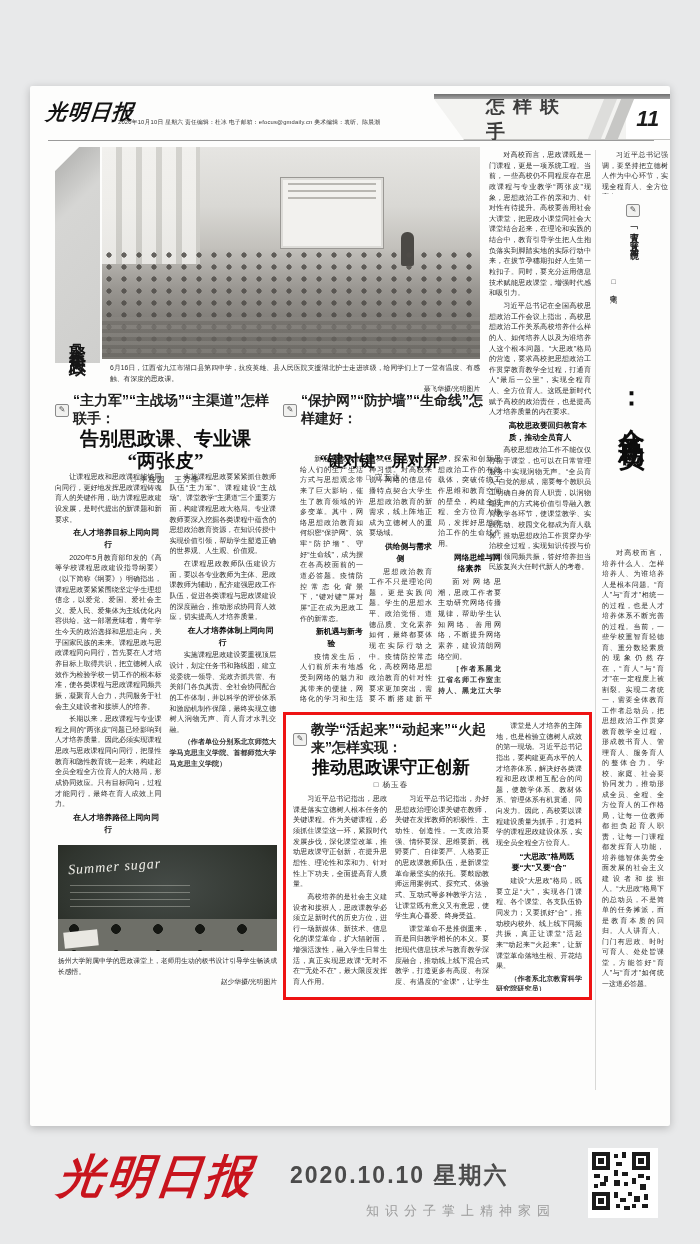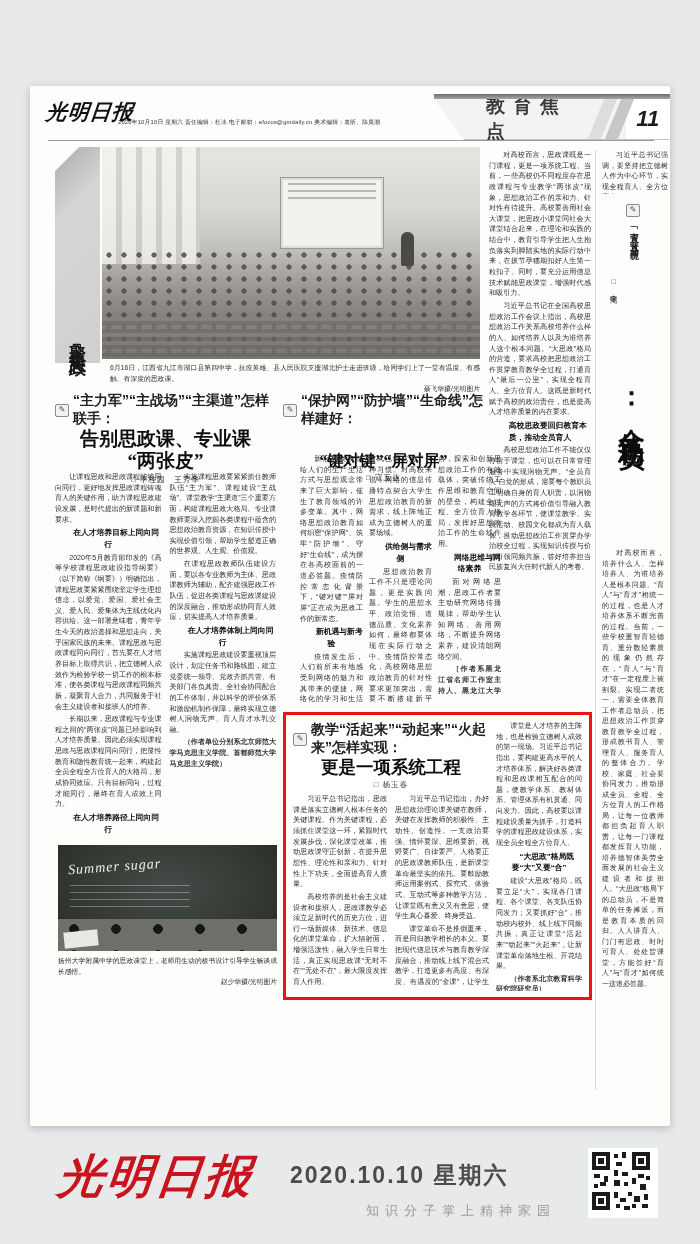--- a/index.html
+++ b/index.html
@@ -114,21 +114,21 @@
 <div>
 
   <div class="page">
 
     <div class="mast-logo">光明日报</div>
     <div class="dateline">2020年10月10日  星期六    责任编辑：杜冰    电子邮箱：efocus@gmdaily.cn    美术编辑：袁昕、陈晨潮</div>
     <div class="mast-rule"></div>
     <div class="banner">
       <div class="topbar"></div>
       <div class="bbody">
-        <span class="sec">教育焦点</span>
+        <span class="sec">怎样联手</span>
         <span class="stripe s1"></span>
         <span class="stripe s2"></span>
         <span class="pagenum">11</span>
       </div>
     </div>
 
     <div class="focus-strip">
       <span>聚焦『大思政』</span>
     </div>
     <div class="photo-main">
@@ -205,21 +205,21 @@
       <span>扬州大学附属中学的思政课堂上，老师用生动的板书设计引导学生畅谈成长感悟。</span>
       <span class="cr">赵少华摄/光明图片</span>
     </div>
 
     <div class="redbox">
       <div class="rb-left">
         <div class="kicker-row" style="justify-content:flex-start;">
           <span class="pen-icon">✎</span>
           <span class="kicker">教学“活起来”“动起来”“火起来”怎样实现：</span>
         </div>
-        <div class="htitle">更是一项系统工程</div>
+        <div class="htitle">推动思政课守正创新</div>
         <div class="byline">□ 杨玉春</div>
         <div class="col-text cols2 rb-cols">
           <p>习近平总书记指出，思政课是落实立德树人根本任务的关键课程。作为关键课程，必须抓住课堂这一环，紧跟时代发展步伐，深化课堂改革，推动思政课守正创新，在提升思想性、理论性和亲和力、针对性上下功夫，全面提高育人质量。</p>
           <p>高校培养的是社会主义建设者和接班人，思政课教学必须立足新时代的历史方位，进行一场新媒体、新技术、信息化的课堂革命，扩大辐射面，增强活泼性，融入学生日常生活，真正实现思政课“无时不在”“无处不在”，最大限度发挥育人作用。</p>
           <p>习近平总书记指出，办好思想政治理论课关键在教师，关键在发挥教师的积极性、主动性、创造性。一支政治要强、情怀要深、思维要新、视野要广、自律要严、人格要正的思政课教师队伍，是新课堂革命最坚实的依托。要鼓励教师运用案例式、探究式、体验式、互动式等多种教学方法，让课堂既有意义又有意思，使学生真心喜爱、终身受益。</p>
           <p>课堂革命不是推倒重来，而是回归教学相长的本义。要把现代信息技术与教育教学深度融合，推动线上线下混合式教学，打造更多有高度、有深度、有温度的“金课”，让学生在课堂上抬起头、动起来、忙起来。</p>
         </div>
       </div>
       <div class="rb-right col-text">
         <p>课堂是人才培养的主阵地，也是检验立德树人成效的第一现场。习近平总书记指出，要构建更高水平的人才培养体系，解决好各类课程和思政课相互配合的问题，使教学体系、教材体系、管理体系有机贯通、同向发力。因此，高校要以课程建设质量为抓手，打造科学的课程思政建设体系，实现全员全程全方位育人。</p>

